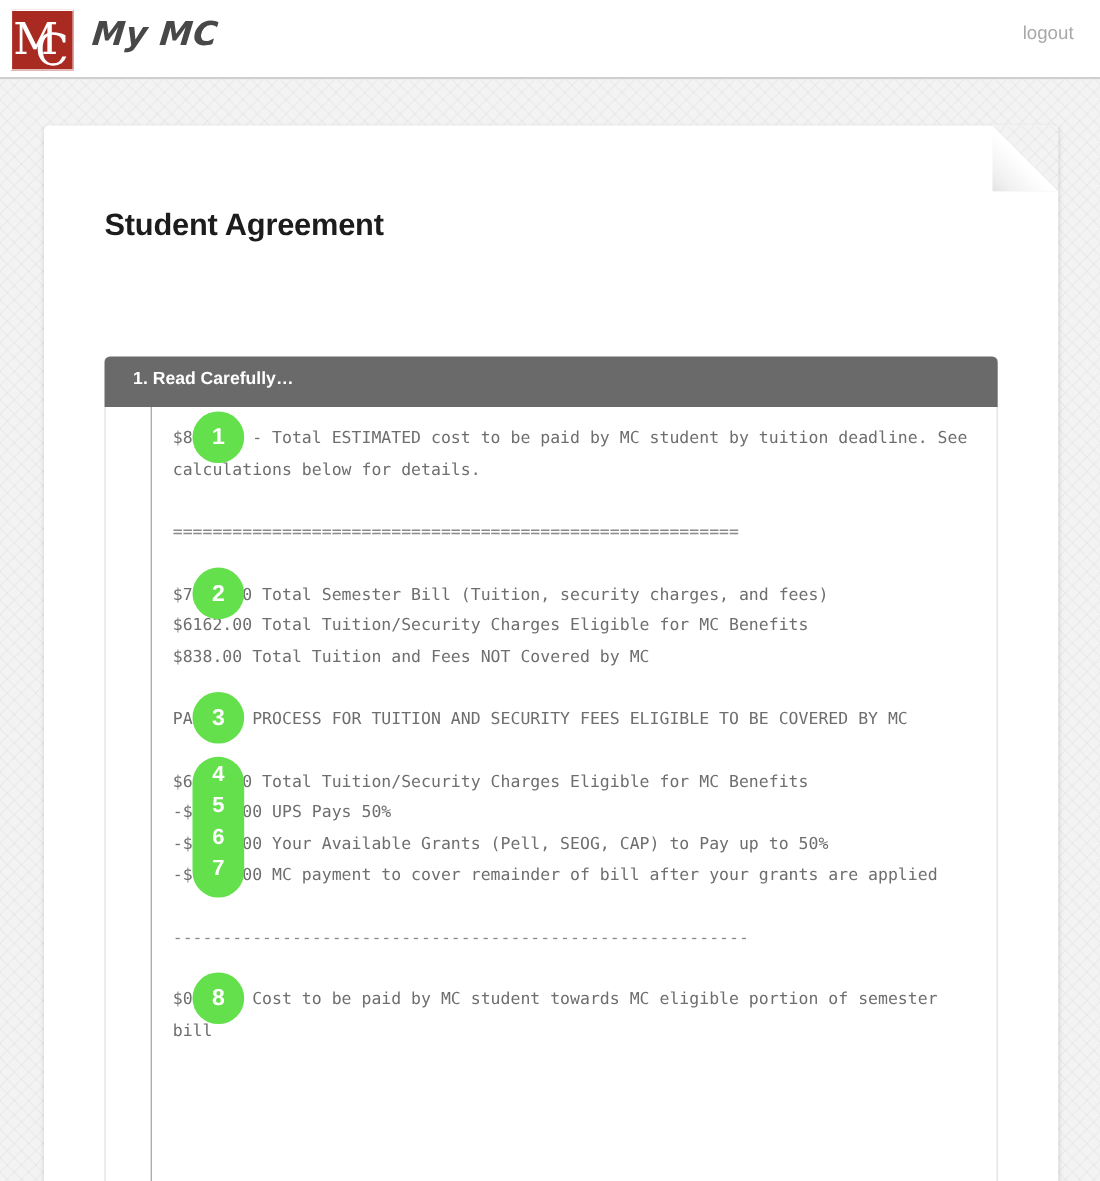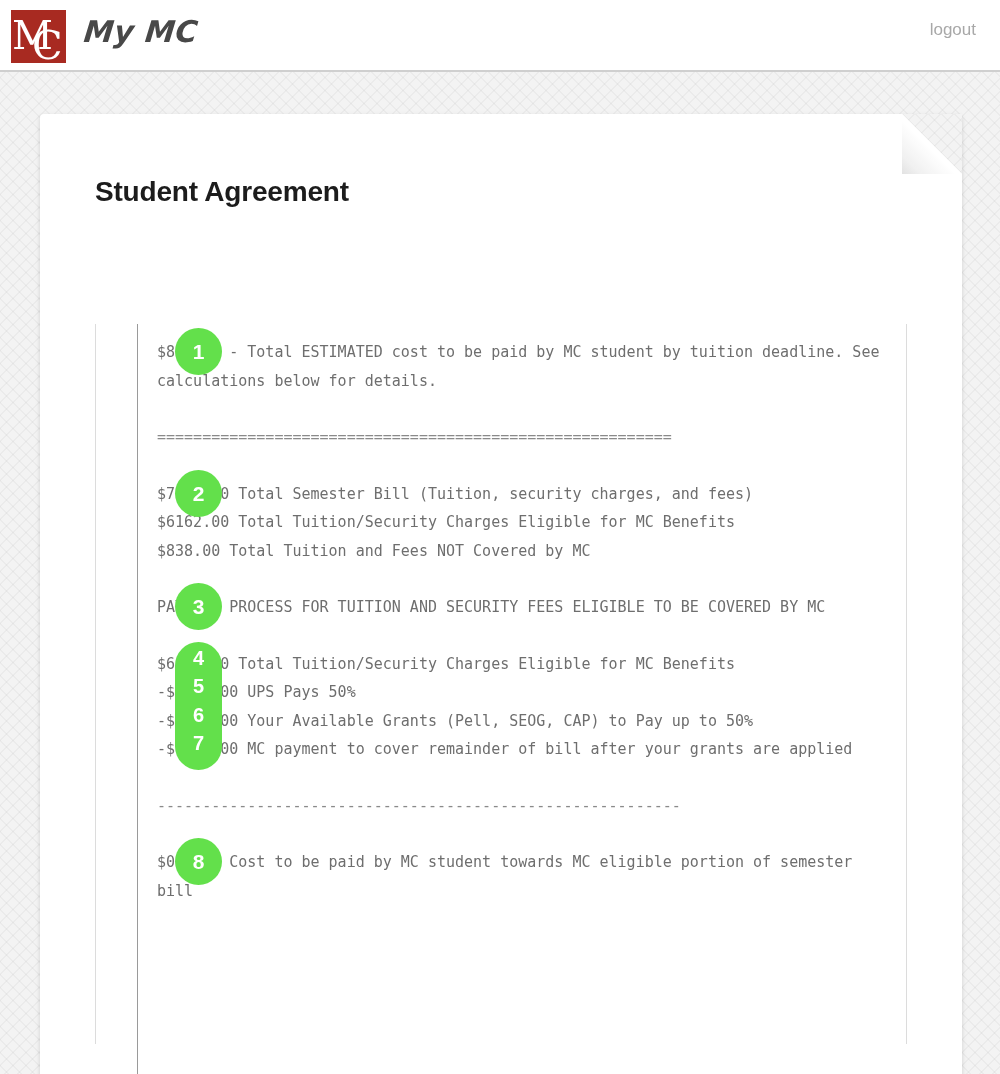--- a/index.html
+++ b/index.html
@@ -82,21 +82,21 @@
     position: absolute;
     right: 0; top: 0;
     width: 60px; height: 60px;
     background: linear-gradient(225deg, #ffffff 0%, #ffffff 55%, #f0f0f0 85%, #e2e2e2 100%);
     clip-path: polygon(0 0, 0 100%, 100% 100%);
     box-shadow: -1px 1px 3px rgba(0,0,0,0.12);
   }
 
   .page-title {
     position: absolute;
-    left: 55px; top: 43px;
+    left: 55px; top: 56px;
     font-size: 28px;
     font-weight: bold;
     color: #1c1c1c;
     letter-spacing: -0.2px;
   }
   .warning-text {
     position: absolute;
     left: 55px; top: 124px;
     width: 790px;
     font-size: 17px;
@@ -208,20 +208,21 @@
 
 <div class="paper">
 
   <div class="paper-fold-cut"></div>
   <div class="paper-fold-flap"></div>
 
   <h1 class="page-title">Student Agreement</h1>
 
 
   <div class="section">
+    <div class="section-header">1. Read Carefully…</div>
 
     <div class="section-body">
       <div class="timeline-rail"></div>
       <div class="rows" id="rows">
           <div class="block"><div class="marker" style="top: -10px;">1</div><div>$838.00 - Total ESTIMATED cost to be paid by MC student by tuition deadline. See calculations below for details.</div></div>
           <div class="block spacer-before rule"><div>=========================================================</div></div>
           <div class="block spacer-before"><div class="marker" style="top: -10px;">2</div><div>$7000.00 Total Semester Bill (Tuition, security charges, and fees)
 $6162.00 Total Tuition/Security Charges Eligible for MC Benefits
 $838.00 Total Tuition and Fees NOT Covered by MC</div></div>
           <div class="block spacer-before"><div class="marker" style="top: -10px;">3</div><div>PAYMENT PROCESS FOR TUITION AND SECURITY FEES ELIGIBLE TO BE COVERED BY MC</div></div>

